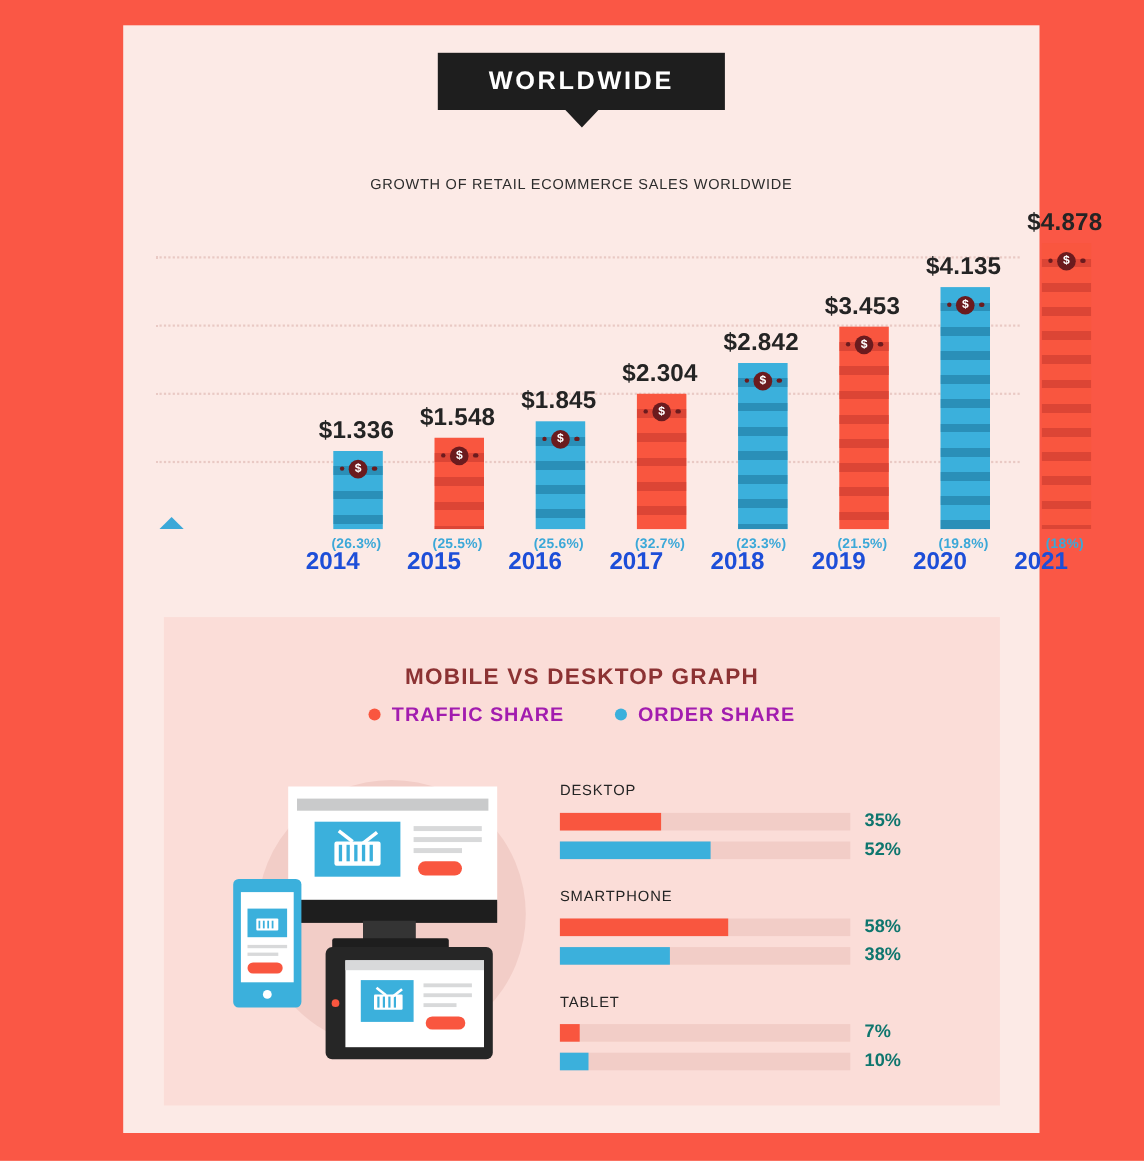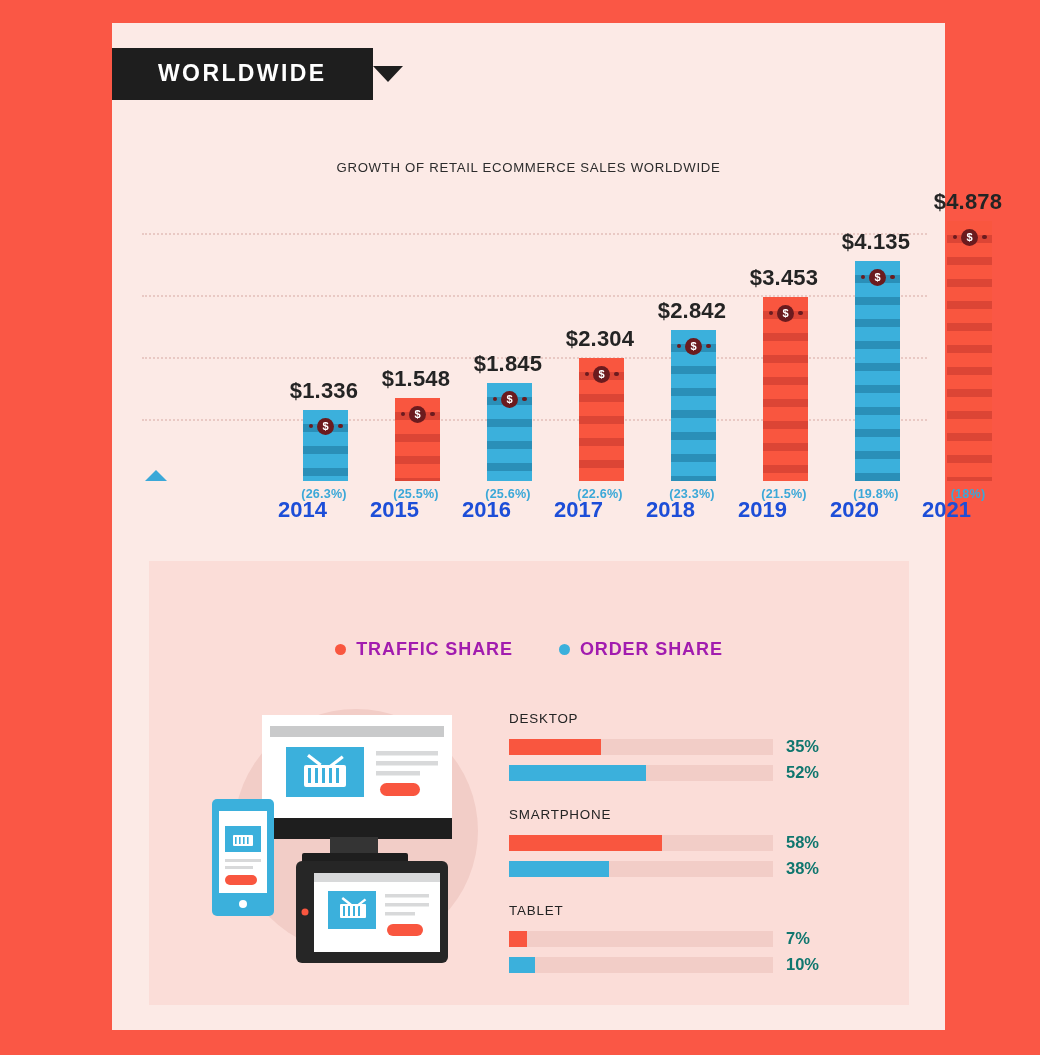--- a/index.html
+++ b/index.html
@@ -17,21 +17,21 @@
   .card {
     position: absolute;
     left: 112px; top: 23px;
     width: 833px; height: 1007px;
     background: #FCEAE6;
   }
 
   
   .banner-wrap {
     position: absolute; left: 0; top: 25px; width: 833px;
-    display: flex; align-items: center;
+    display: flex; flex-direction: column; align-items: center;
   }
   .banner {
     background: #1E1E1E;
     color: #FFFFFF;
     padding: 14px 46px 15px 46px;
     font-size: 23px;
     font-weight: bold;
     letter-spacing: 2.4px;
     line-height: 1;
   }
@@ -297,21 +297,21 @@
           <div class="bar-col" style="left: 442px; height: 345px;">
             <div class="bar-value" style="bottom: 171px;">$2.304</div>
             <div class="bar red" style="height: 123px;">
               <div class="stripes"></div>
               <div class="coin-row">
                 <span class="coin-dot"></span>
                 <span class="coin">$</span>
                 <span class="coin-dot"></span>
               </div>
             </div>
-            <div class="bar-pct">(22.6%)</div>
+            <div class="bar-pct">(32.7%)</div>
             <div class="bar-year">2017</div>
           </div>
           <div class="bar-col" style="left: 534px; height: 345px;">
             <div class="bar-value" style="bottom: 199px;">$2.842</div>
             <div class="bar blue" style="height: 151px;">
               <div class="stripes"></div>
               <div class="coin-row">
                 <span class="coin-dot"></span>
                 <span class="coin">$</span>
                 <span class="coin-dot"></span>
@@ -356,20 +356,21 @@
                 <span class="coin-dot"></span>
               </div>
             </div>
             <div class="bar-pct">(18%)</div>
             <div class="bar-year">2021</div>
           </div>
         </div>
     </div>
 
     <div class="panel">
+      <div class="panel-title">MOBILE VS DESKTOP GRAPH</div>
 
       <div class="legend">
         <div class="legend-item">
           <span class="legend-dot red"></span>
           <span class="legend-label">TRAFFIC SHARE</span>
         </div>
         <div class="legend-item">
           <span class="legend-dot blue"></span>
           <span class="legend-label">ORDER SHARE</span>
         </div>

